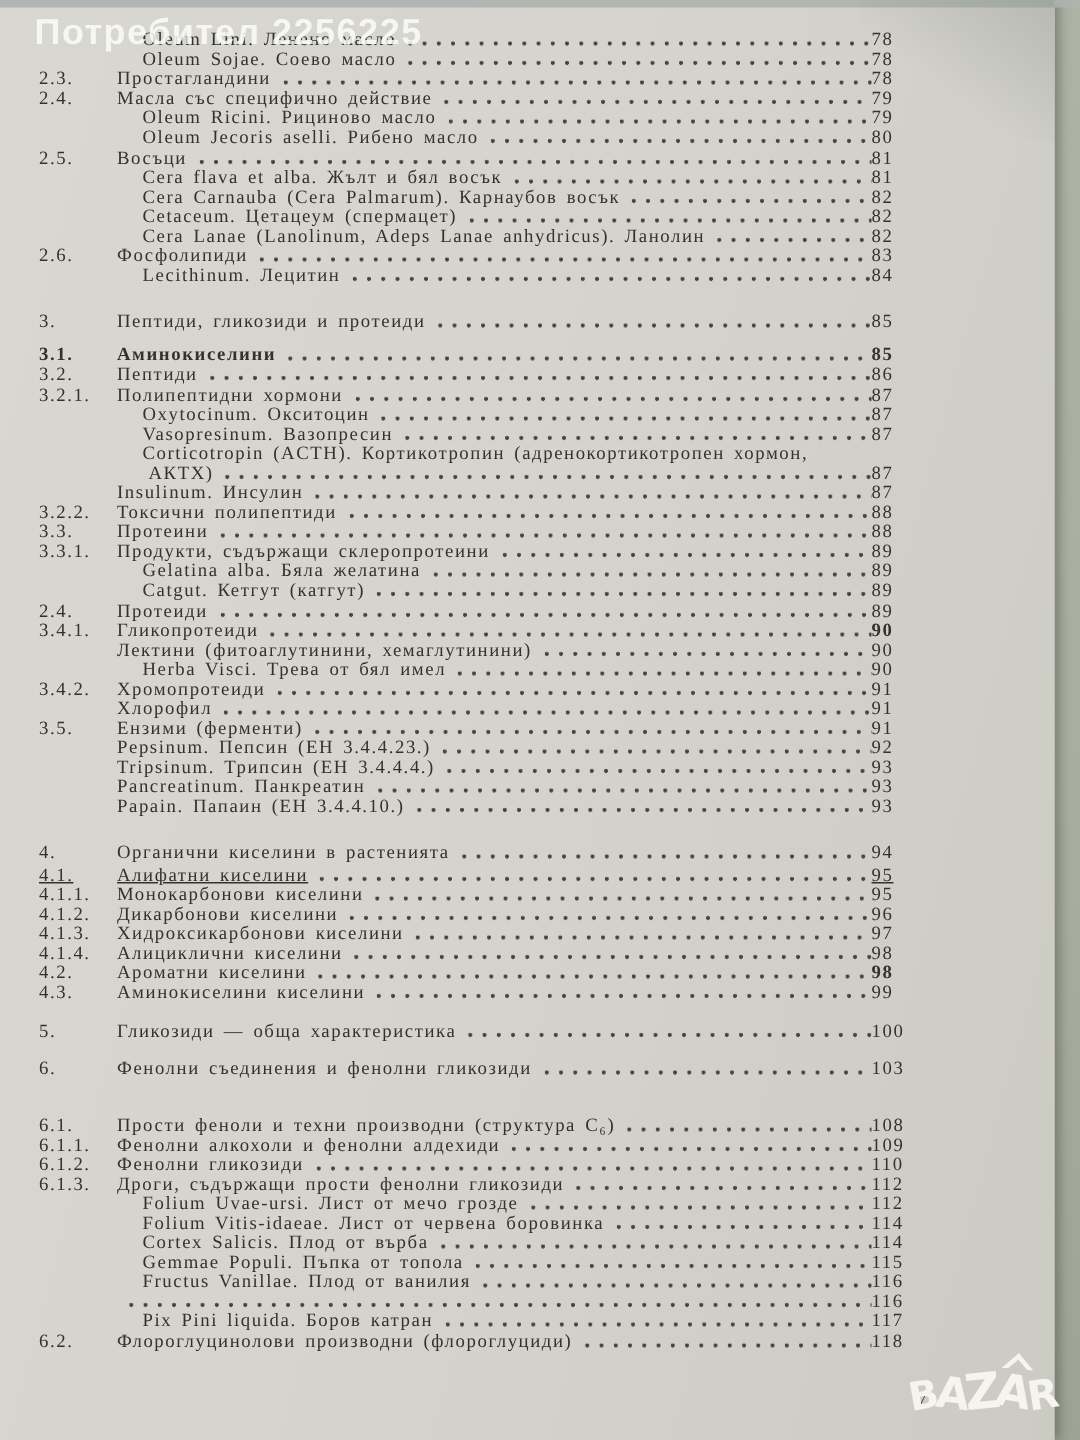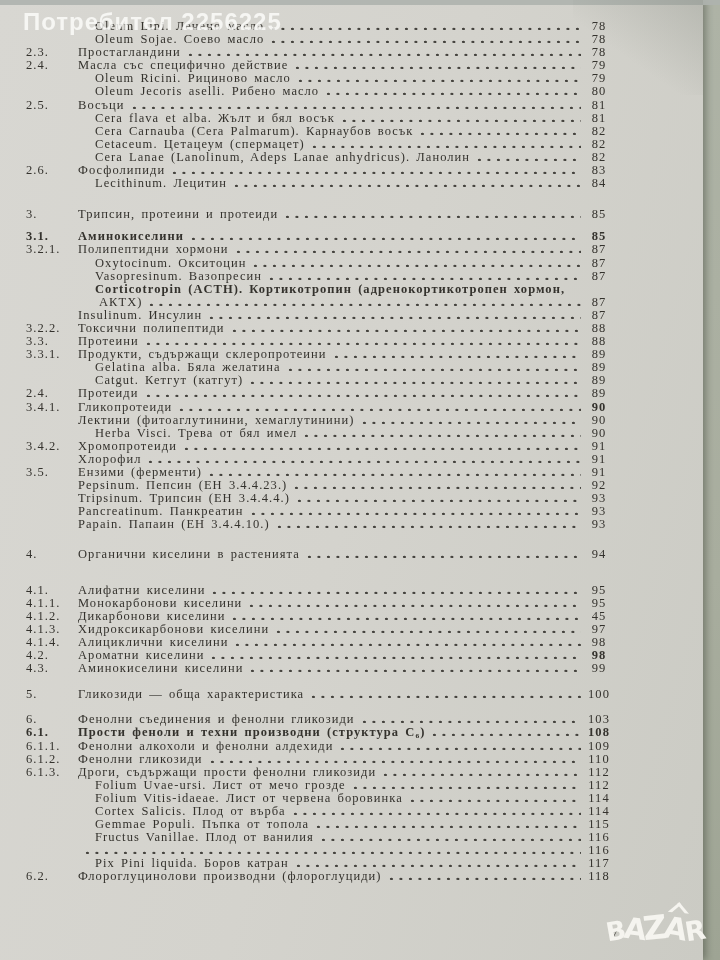--- a/index.html
+++ b/index.html
@@ -21,27 +21,27 @@
   .toc{position:absolute;left:0;top:20px;width:703px;}
   .row{
     display:flex;height:13.1px;line-height:13.2px;
     font-size:12.5px;color:#34322d;letter-spacing:1.05px;word-spacing:2px;
     padding-left:26px;padding-right:86px;
   }
   .num{flex:0 0 52px;white-space:nowrap;}
   .t{white-space:nowrap;}
   .t.i2{padding-left:17px;}
   .t.i3{padding-left:21px;}
-  .row.noleader .t{flex:1 1 auto;font-weight:bold;}
+  .row.noleader .t{flex:1 1 auto;}
   .dots{
     flex:1 1 auto;min-width:10px;height:13.1px;margin-left:7px;
     background-image:radial-gradient(circle at 2.5px 9px,#45433e 1.15px,rgba(0,0,0,0) 1.55px);
     background-size:9.5px 13.1px;background-repeat:repeat-x;
   }
-  .pg{flex:0 0 36px;text-align:center;white-space:nowrap;}
+  .pg{flex:0 0 36px;text-align:left;white-space:nowrap;}
   .pg.b{font-weight:bold;}
   .wm{
     position:absolute;top:8px;left:23px;z-index:6;
     font-family:"Liberation Sans","DejaVu Sans",sans-serif;font-weight:bold;
     font-size:24px;letter-spacing:1px;color:rgba(253,253,250,.82);
   }
   .fd{position:absolute;left:611px;top:926px;z-index:4;font-size:13px;color:#4e4c46;}
   .bz{
     position:absolute;left:606px;top:911px;z-index:5;display:flex;align-items:flex-end;
     font-family:"DejaVu Sans",sans-serif;font-weight:900;color:#f5f4ef;line-height:1;
@@ -137,31 +137,37 @@
           <span class="pg">83</span>
         </div>
         <div class="row">
           <span class="num"></span>
           <span class="t i2">Lecithinum. Лецитин</span>
           <span class="dots"></span>
           <span class="pg">84</span>
         </div>
         <div class="row" style="margin-top: 18px;">
           <span class="num">3.</span>
-          <span class="t i0">Трипсин, протеини и протеиди</span>
+          <span class="t i0">Пептиди, гликозиди и протеиди</span>
           <span class="dots"></span>
           <span class="pg">85</span>
         </div>
         <div class="row" style="margin-top: 9px; font-weight: bold;">
           <span class="num">3.1.</span>
           <span class="t i0">Аминокиселини</span>
           <span class="dots"></span>
           <span class="pg">85</span>
         </div>
         <div class="row">
+          <span class="num">3.2.</span>
+          <span class="t i0">Пептиди</span>
+          <span class="dots"></span>
+          <span class="pg">86</span>
+        </div>
+        <div class="row">
           <span class="num">3.2.1.</span>
           <span class="t i0">Полипептидни хормони</span>
           <span class="dots"></span>
           <span class="pg">87</span>
         </div>
         <div class="row">
           <span class="num"></span>
           <span class="t i2">Oxytocinum. Окситоцин</span>
           <span class="dots"></span>
           <span class="pg">87</span>
@@ -283,37 +289,37 @@
           <span class="t i1">Papain. Папаин (ЕН 3.4.4.10.)</span>
           <span class="dots"></span>
           <span class="pg">93</span>
         </div>
         <div class="row" style="margin-top: 17px;">
           <span class="num">4.</span>
           <span class="t i0">Органични киселини в растенията</span>
           <span class="dots"></span>
           <span class="pg">94</span>
         </div>
-        <div class="row" style="margin-top: 22px;">
+        <div class="row" style="margin-top: 2px; text-decoration: underline;">
           <span class="num">4.1.</span>
           <span class="t i0">Алифатни киселини</span>
           <span class="dots"></span>
           <span class="pg">95</span>
         </div>
         <div class="row">
           <span class="num">4.1.1.</span>
           <span class="t i0">Монокарбонови киселини</span>
           <span class="dots"></span>
           <span class="pg">95</span>
         </div>
         <div class="row">
           <span class="num">4.1.2.</span>
           <span class="t i0">Дикарбонови киселини</span>
           <span class="dots"></span>
-          <span class="pg">45</span>
+          <span class="pg">96</span>
         </div>
         <div class="row">
           <span class="num">4.1.3.</span>
           <span class="t i0">Хидроксикарбонови киселини</span>
           <span class="dots"></span>
           <span class="pg">97</span>
         </div>
         <div class="row">
           <span class="num">4.1.4.</span>
           <span class="t i0">Алициклични киселини</span>
@@ -337,21 +343,21 @@
           <span class="t i0">Гликозиди — обща характеристика</span>
           <span class="dots"></span>
           <span class="pg">100</span>
         </div>
         <div class="row" style="margin-top: 12px;">
           <span class="num">6.</span>
           <span class="t i0">Фенолни съединения и фенолни гликозиди</span>
           <span class="dots"></span>
           <span class="pg">103</span>
         </div>
-        <div class="row" style="margin-top: 0; font-weight: bold;">
+        <div class="row" style="margin-top: 24px;">
           <span class="num">6.1.</span>
           <span class="t i0">Прости феноли и техни производни (структура C₆)</span>
           <span class="dots"></span>
           <span class="pg">108</span>
         </div>
         <div class="row">
           <span class="num">6.1.1.</span>
           <span class="t i0">Фенолни алкохоли и фенолни алдехиди</span>
           <span class="dots"></span>
           <span class="pg">109</span>

